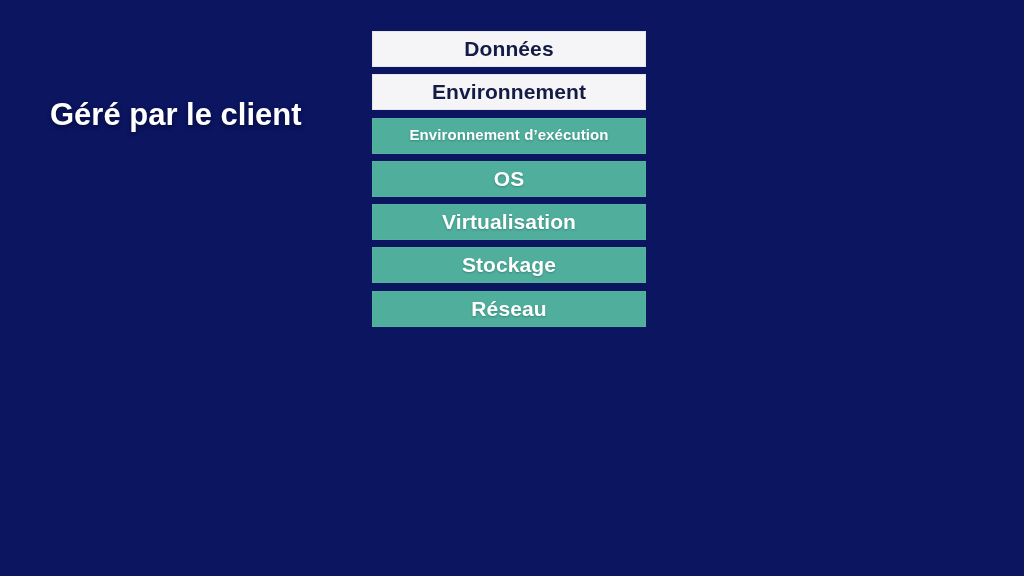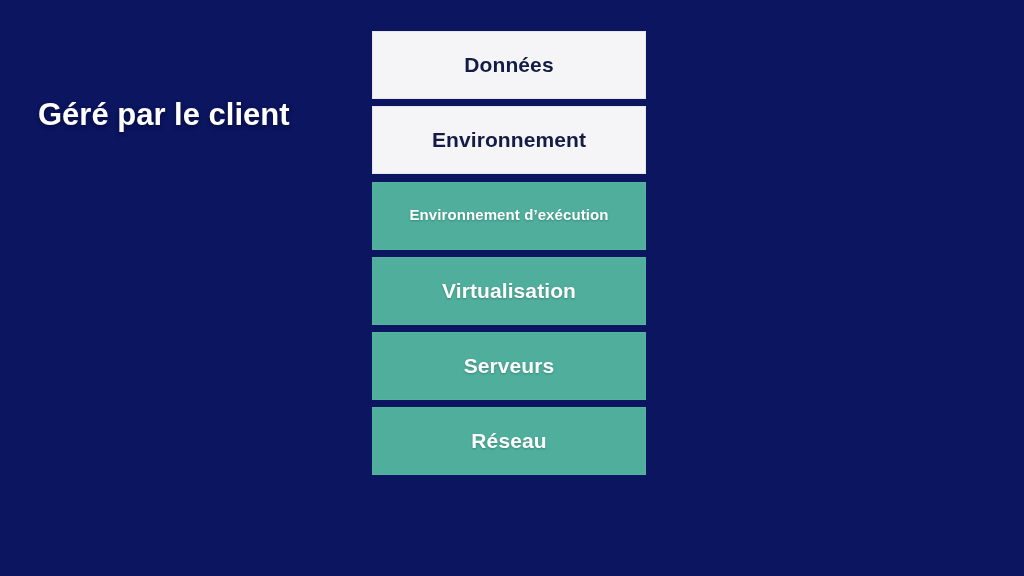--- a/index.html
+++ b/index.html
@@ -31,21 +31,21 @@
     width: 274px;
     height: 522px;
     display: flex;
     flex-direction: column;
     justify-content: flex-start;
   }
 
   .layer {
     box-sizing: border-box;
     width: 274px;
-    height: 68px;
+    height: 36px;
     margin-bottom: 7.3px;
     display: flex;
     align-items: center;
     justify-content: center;
     text-align: center;
     letter-spacing: 0.1px;
   }
   .layer:last-child { margin-bottom: 4px; }
 
   .layer-label {
@@ -85,21 +85,21 @@
 
   
   .side-label {
     position: absolute;
     font-weight: bold;
     line-height: 1.22;
     white-space: pre-line;
   }
 
   #label-customer {
-    left: 38px;
+    left: 50px;
     top: 96px;
     width: 320px;
     font-size: 31px;
     color: #ffffff;
     text-align: left;
     text-shadow: 0 2px 4px rgba(5,10,45,0.75);
   }
 
   #label-provider {
     left: 666px;
@@ -127,27 +127,30 @@
     <div class="layer light">
       <span class="layer-label">Environnement</span>
     </div>
 
     <div class="layer teal two-line">
       <span class="layer-label">Environnement
 d’exécution</span>
     </div>
 
 
+    <div class="layer teal">
+      <span class="layer-label">OS</span>
+    </div>
 
     <div class="layer teal">
       <span class="layer-label">Virtualisation</span>
     </div>
 
     <div class="layer teal">
-      <span class="layer-label">Serveurs</span>
+      <span class="layer-label">Stockage</span>
     </div>
 
 
     <div class="layer teal">
       <span class="layer-label">Réseau</span>
     </div>
 
   </div>
 
 

